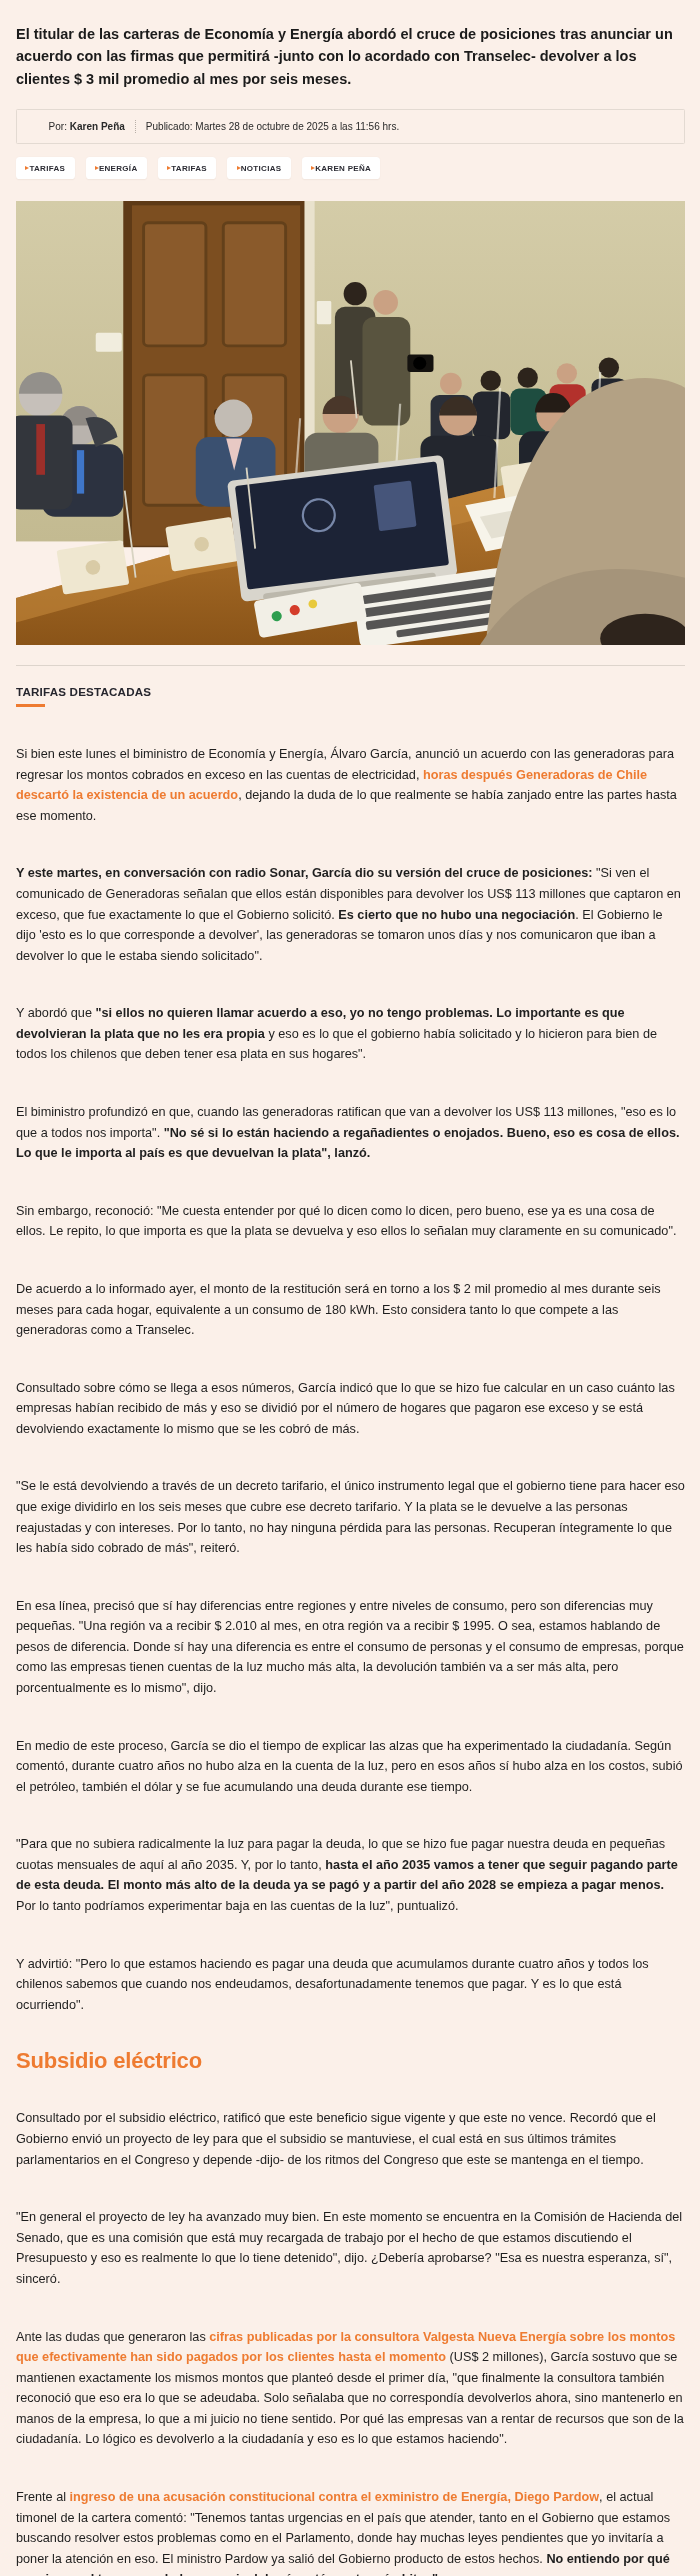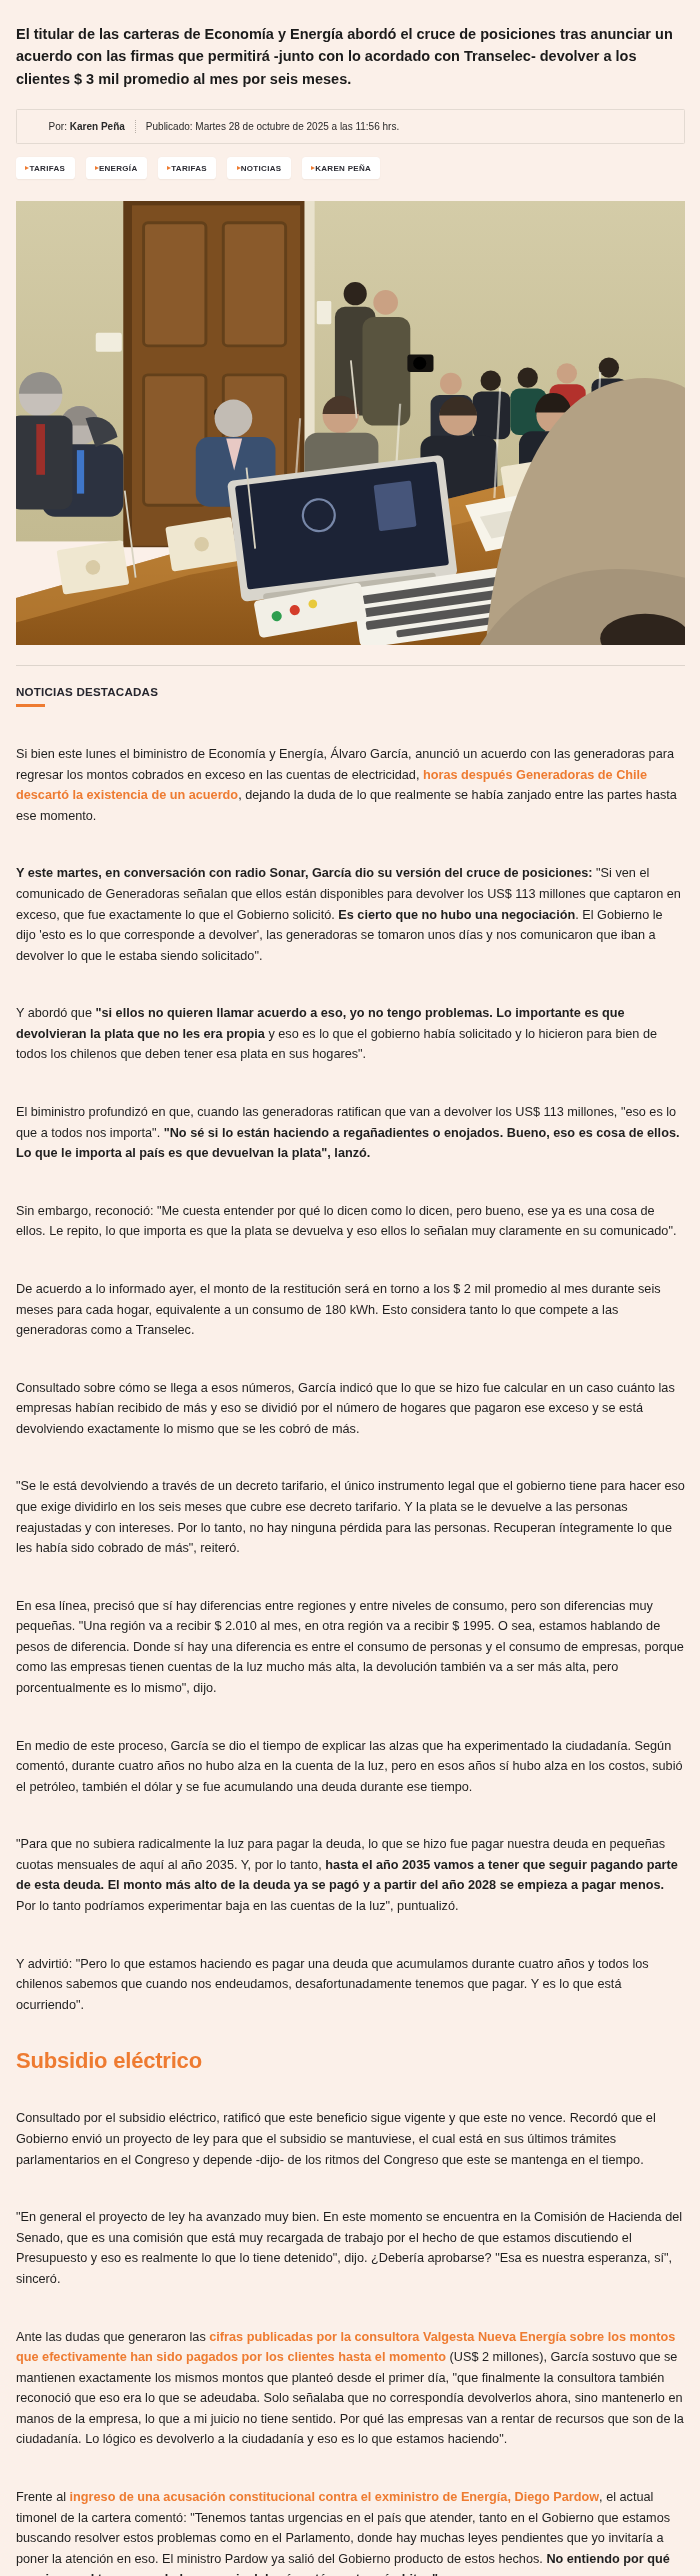--- a/index.html
+++ b/index.html
@@ -292,21 +292,21 @@
         <line x1="165" y1="520" x2="150" y2="400"></line>
         <line x1="330" y1="480" x2="318" y2="368"></line>
         <line x1="470" y1="300" x2="462" y2="220"></line>
       </g>
     </svg>
   </figure>
 
 
   <hr class="divider">
 
-  <h3 class="section-label">NOTICIAS DESTACADAS</h3>
+  <h3 class="section-label">TARIFAS DESTACADAS</h3>
   <div class="section-label-bar"></div>
 
   <div class="article-body">
       <p><span class="seg-normal">Si bien este lunes el biministro de Economía y Energía, Álvaro García, anunció un acuerdo con las generadoras para regresar los montos cobrados en exceso en las cuentas de electricidad, </span><a class="seg-link" href="#">horas después Generadoras de Chile descartó la existencia de un acuerdo</a><span class="seg-normal">, dejando la duda de lo que realmente se había zanjado entre las partes hasta ese momento.</span></p>
       <p><span class="seg-bold">Y este martes, en conversación con radio Sonar, García dio su versión del cruce de posiciones: </span><span class="seg-normal">"Si ven el comunicado de Generadoras señalan que ellos están disponibles para devolver los US$ 113 millones que captaron en exceso, que fue exactamente lo que el Gobierno solicitó. </span><span class="seg-bold">Es cierto que no hubo una negociación</span><span class="seg-normal">. El Gobierno le dijo 'esto es lo que corresponde a devolver', las generadoras se tomaron unos días y nos comunicaron que iban a devolver lo que le estaba siendo solicitado".</span></p>
       <p><span class="seg-normal">Y abordó que </span><span class="seg-bold">"si ellos no quieren llamar acuerdo a eso, yo no tengo problemas. Lo importante es que devolvieran la plata que no les era propia</span><span class="seg-normal"> y eso es lo que el gobierno había solicitado y lo hicieron para bien de todos los chilenos que deben tener esa plata en sus hogares".</span></p>
       <p><span class="seg-normal">El biministro profundizó en que, cuando las generadoras ratifican que van a devolver los US$ 113 millones, "eso es lo que a todos nos importa". </span><span class="seg-bold">"No sé si lo están haciendo a regañadientes o enojados. Bueno, eso es cosa de ellos. Lo que le importa al país es que devuelvan la plata", lanzó.</span></p>
       <p><span class="seg-normal">Sin embargo, reconoció: "Me cuesta entender por qué lo dicen como lo dicen, pero bueno, ese ya es una cosa de ellos. Le repito, lo que importa es que la plata se devuelva y eso ellos lo señalan muy claramente en su comunicado".</span></p>
       <p><span class="seg-normal">De acuerdo a lo informado ayer, el monto de la restitución será en torno a los $ 2 mil promedio al mes durante seis meses para cada hogar, equivalente a un consumo de 180 kWh. Esto considera tanto lo que compete a las generadoras como a Transelec.</span></p>
       <p><span class="seg-normal">Consultado sobre cómo se llega a esos números, García indicó que lo que se hizo fue calcular en un caso cuánto las empresas habían recibido de más y eso se dividió por el número de hogares que pagaron ese exceso y se está devolviendo exactamente lo mismo que se les cobró de más.</span></p>

